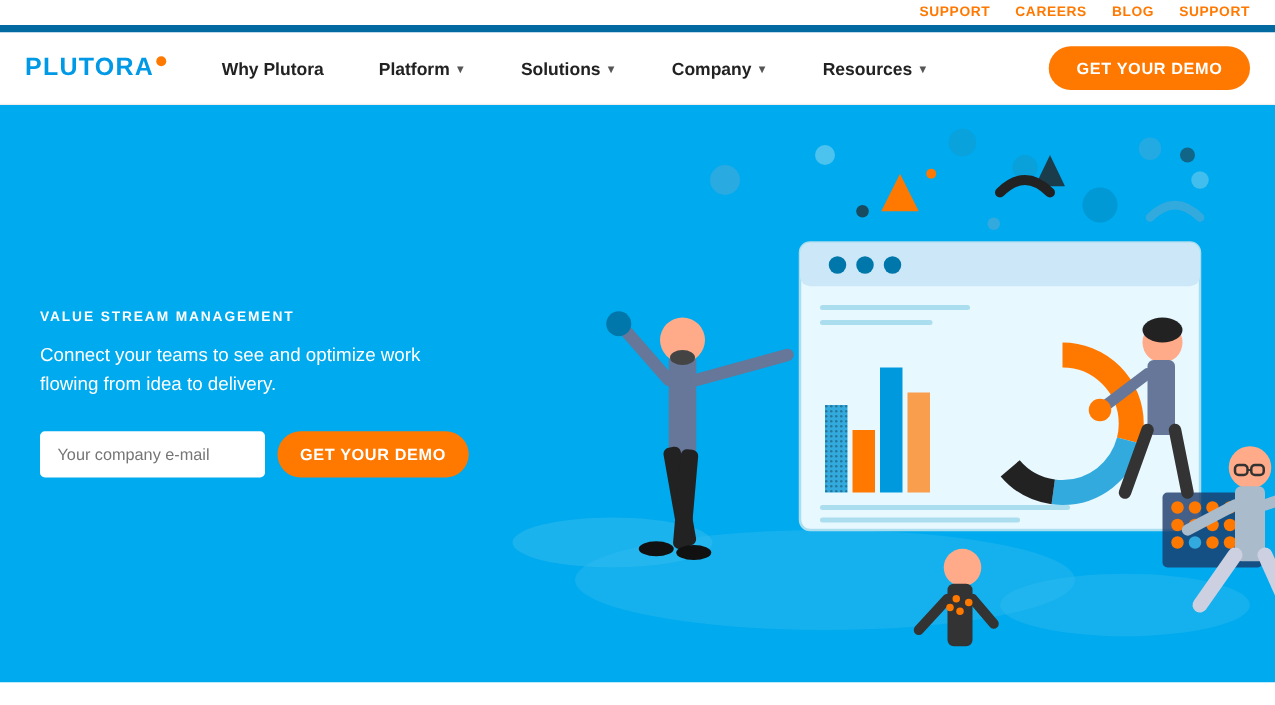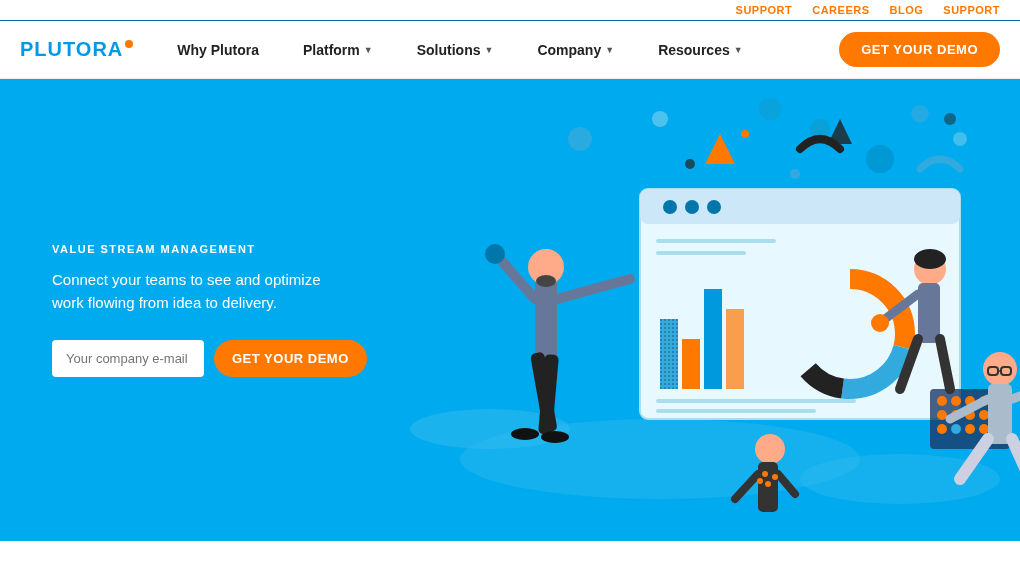--- a/index.html
+++ b/index.html
@@ -6,21 +6,21 @@
     body { font-family: 'Arial', sans-serif; width: 1020px; overflow: hidden; }
 
     
     .top-bar {
       background: #fff;
       display: flex;
       justify-content: flex-end;
       align-items: center;
       padding: 4px 20px;
       gap: 20px;
-      border-bottom: 1px solid #0369a1;
+      border-bottom: 6px solid #0369a1;
     }
     .top-bar a {
       font-size: 11px;
       font-weight: 600;
       color: #FF7800;
       text-decoration: none;
       letter-spacing: 0.5px;
     }
 
     
@@ -90,21 +90,21 @@
     .hero {
       background: #00AAEE;
       width: 1020px;
       height: 462px;
       position: relative;
       overflow: hidden;
       display: flex;
       align-items: center;
     }
     .hero-content {
-      padding: 40px 52px;
+      padding: 40px 32px;
       z-index: 2;
       max-width: 380px;
       flex-shrink: 0;
     }
     .hero-eyebrow {
       font-size: 11px;
       font-weight: 700;
       color: #fff;
       letter-spacing: 1.5px;
       margin-bottom: 14px;
@@ -127,21 +127,21 @@
       display: flex;
       gap: 10px;
       align-items: center;
     }
     .hero-input {
       padding: 11px 14px;
       font-size: 13px;
       border: none;
       border-radius: 4px;
       outline: none;
-      width: 152px;
+      width: 180px;
       color: #999;
     }
     .hero-cta {
       background: #FF7800;
       color: #fff;
       font-size: 13px;
       font-weight: 800;
       padding: 11px 18px;
       border-radius: 30px;
       border: none;

